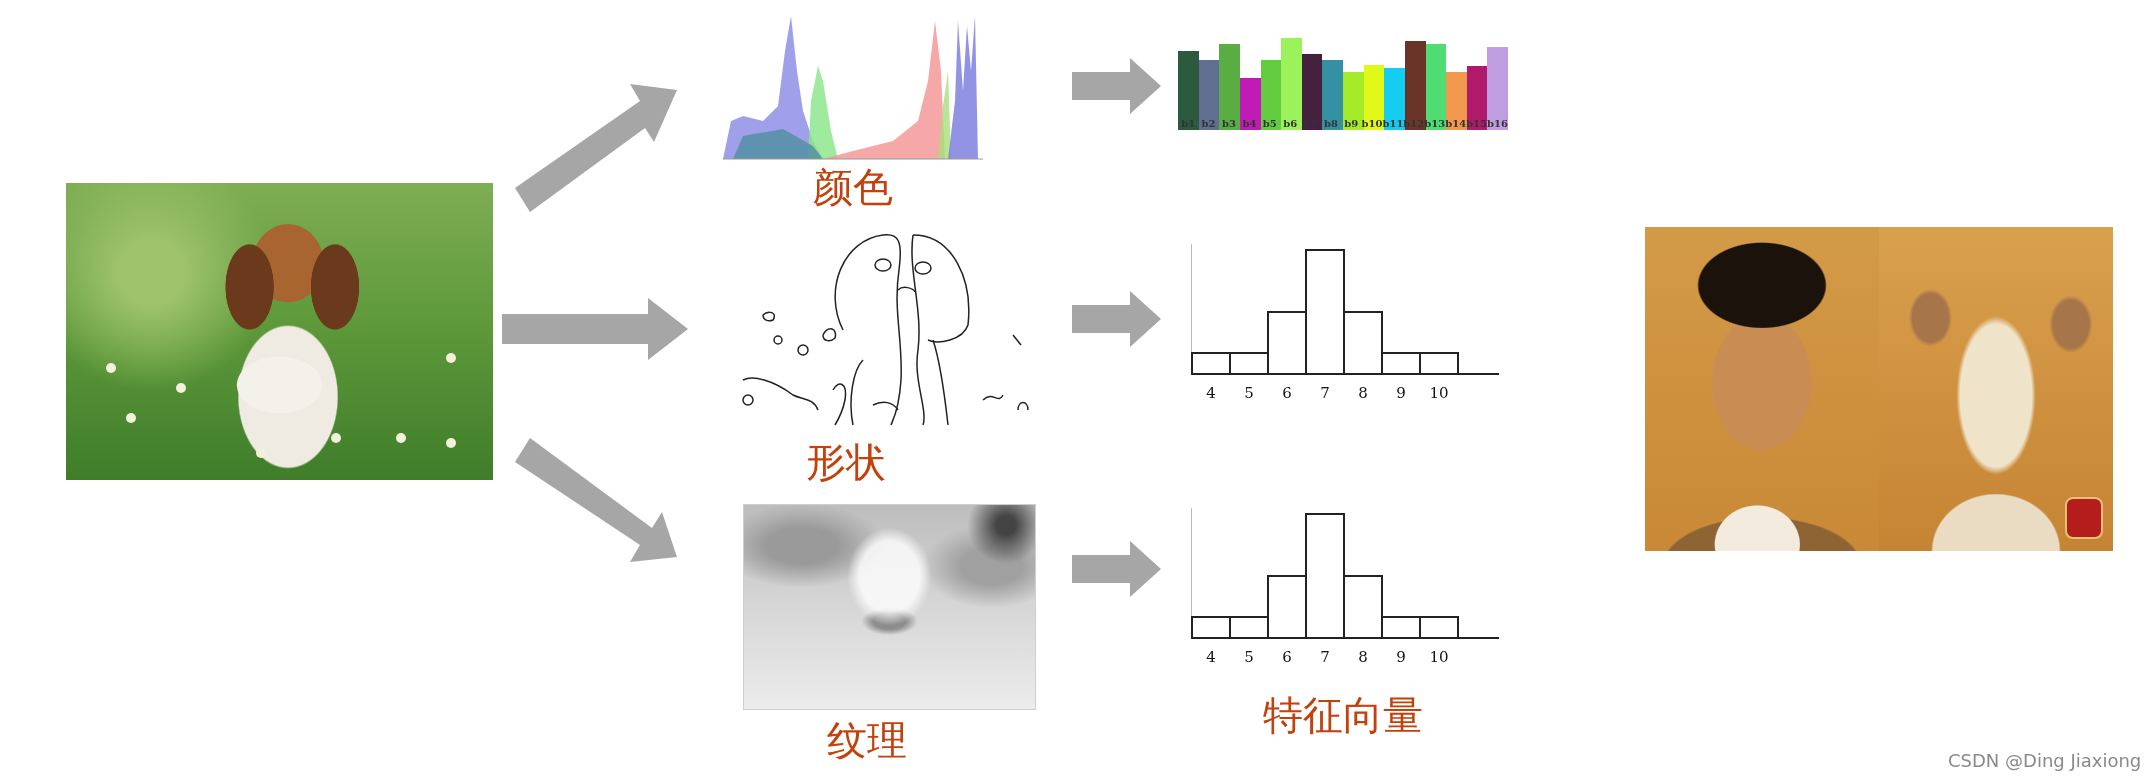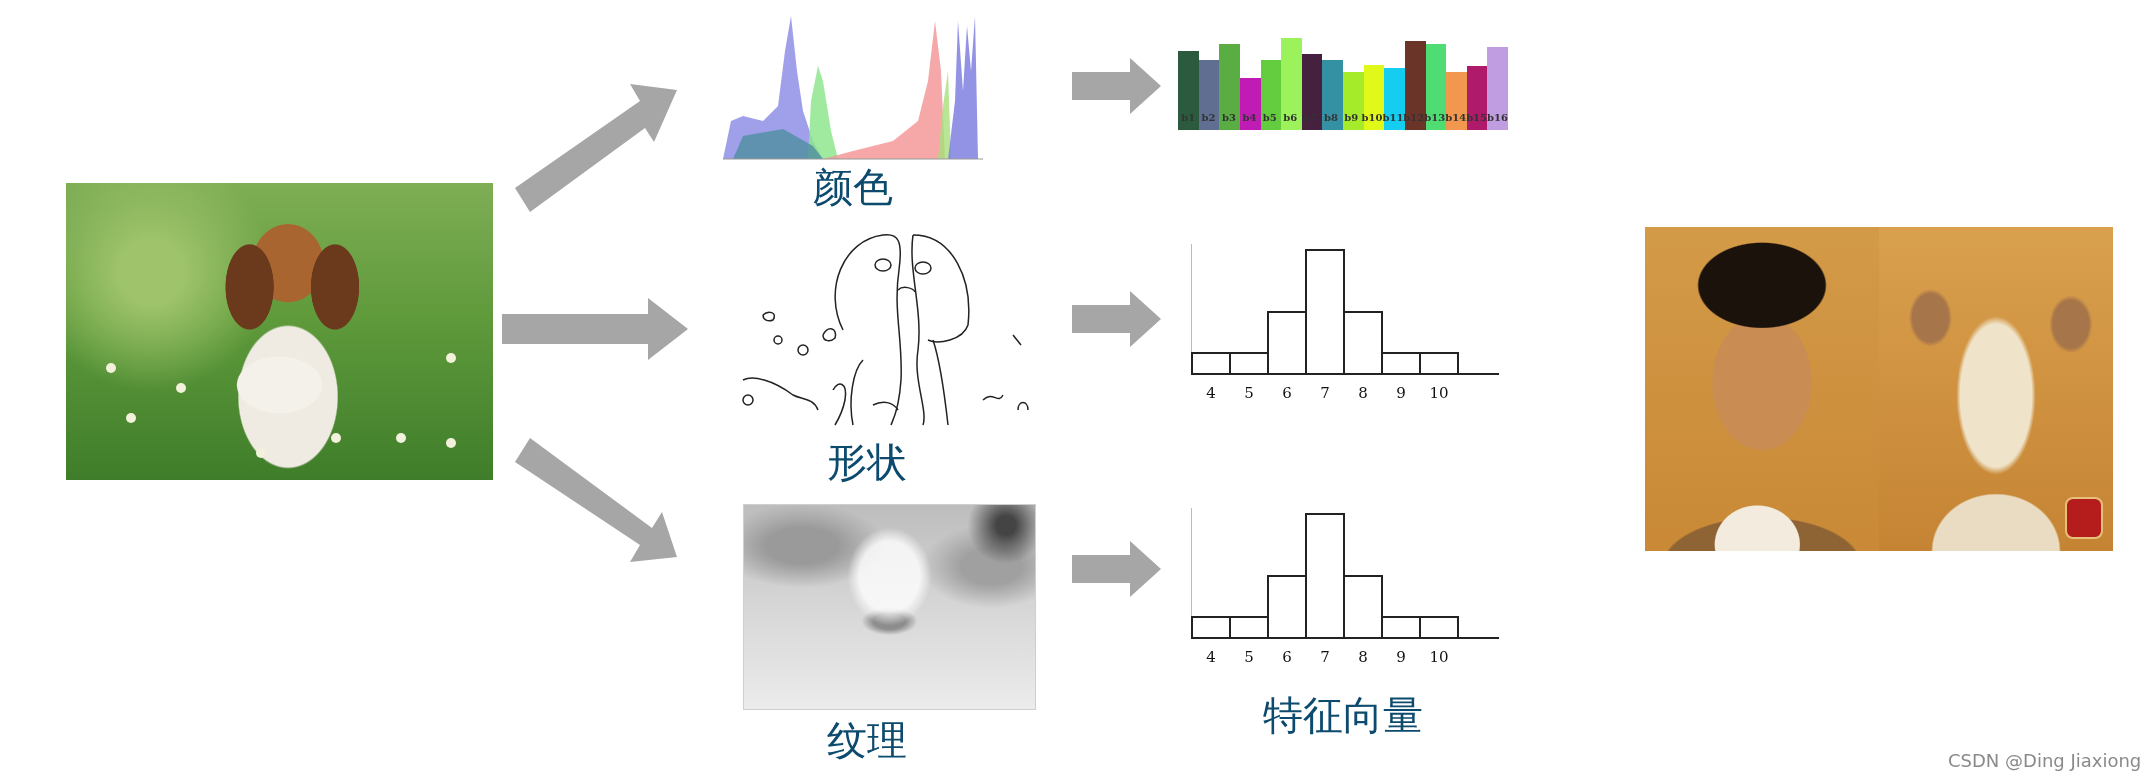--- a/index.html
+++ b/index.html
@@ -1,18 +1,18 @@
 <!DOCTYPE html>
 <html><head>
 <meta charset="utf-8">
 <style>
   html,body{margin:0;padding:0;background:#fff;}
   body{width:2149px;height:782px;position:relative;overflow:hidden;font-family:"DejaVu Serif",serif;}
   .abs{position:absolute;}
-  .label{position:absolute;font-family:"DejaVu Serif",serif;font-size:40px;color:#0c4a6e;white-space:nowrap;transform:translateX(-50%);}
+  .label{position:absolute;font-family:"DejaVu Serif",serif;font-size:40px;color:#c2410c;white-space:nowrap;transform:translateX(-50%);}
   .photo{position:absolute;overflow:hidden;}
   .dogphoto{left:66px;top:183px;width:427px;height:297px;
     background:
       radial-gradient(ellipse 60px 40px at 50% 68%, #f4f1ea 0 70%, transparent 72%),
       radial-gradient(ellipse 34px 60px at 43% 35%, #6b3a1c 0 70%, transparent 72%),
       radial-gradient(ellipse 34px 60px at 63% 35%, #6b3a1c 0 70%, transparent 72%),
       radial-gradient(ellipse 50px 55px at 52% 27%, #a9652f 0 70%, transparent 72%),
       radial-gradient(ellipse 70px 100px at 52% 72%, #efebe3 0 70%, transparent 72%),
       radial-gradient(circle at 20% 30%, #9ec36b 0 8%, transparent 30%),
       linear-gradient(180deg,#7fae55 0%,#5f9a3b 45%,#3f7d2a 100%);}
@@ -23,21 +23,21 @@
     background:
       radial-gradient(ellipse 60px 70px at 50% 35%, rgba(255,255,255,.8) 0 50%, transparent 70%),
       radial-gradient(ellipse 40px 20px at 50% 57%, #8d8d8d 0 40%, transparent 70%),
       radial-gradient(circle at 90% 10%, #444 0 3%, transparent 12%),
       radial-gradient(ellipse 120px 60px at 20% 20%, #9a9a9a 0 30%, transparent 70%),
       radial-gradient(ellipse 100px 60px at 85% 30%, #a0a0a0 0 30%, transparent 70%),
       linear-gradient(180deg,#bdbdbd 0%,#d4d4d4 45%,#ececec 100%);
     border:1px solid #cfcfcf;}
   .bars{left:1178px;top:38px;width:330px;height:92px;display:flex;align-items:flex-end;}
   .bars .bar{flex:1;}
-  .barlabels{left:1178px;top:112px;width:330px;display:flex;}
+  .barlabels{left:1178px;top:118px;width:330px;display:flex;}
   .barlabels span{flex:1;text-align:center;font-family:"DejaVu Serif",serif;font-size:10px;font-weight:bold;color:#333;}
   .hist{position:absolute;width:310px;height:160px;}
   .hist .yaxis{position:absolute;left:0;top:0;width:1px;height:130px;background:#bbb;}
   .hist .xaxis{position:absolute;left:0;top:129px;width:308px;height:2px;background:#222;}
   .hist .hbar{position:absolute;bottom:31px;border:2px solid #222;border-bottom:none;box-sizing:border-box;background:#fff;}
   .hist .tick{position:absolute;top:140px;font-family:"DejaVu Serif",serif;font-size:15px;color:#111;transform:translateX(-50%);}
   .rightphoto{left:1645px;top:227px;width:468px;height:324px;display:flex;}
   .rightphoto .man{flex:1;position:relative;
     background:
       radial-gradient(ellipse 90px 60px at 50% 18%, #1b120c 0 70%, transparent 72%),
@@ -112,21 +112,21 @@
     <path d="M100,105 C105,95 115,98 112,108 C108,112 100,112 100,105"></path>
     <path d="M20,150 C30,145 50,150 70,165 C80,170 90,168 95,180"></path>
     <circle cx="25" cy="170" r="5"></circle>
     <path d="M110,160 C115,150 125,152 122,170 C120,180 115,190 112,195"></path>
     <path d="M260,170 C270,160 275,175 280,165"></path>
     <path d="M295,180 C295,170 305,170 305,180"></path>
     <path d="M290,105 L298,115"></path>
     <path d="M150,175 C160,170 170,172 175,180"></path>
   </g>
 </svg>
-<div class="label" style="left:867px;top:435px">形状</div>
+<div class="label" style="left:846px;top:435px">形状</div>
 
 <div class="abs texture"></div>
 <div class="label" style="left:867px;top:713px">纹理</div>
 
 <div class="abs bars" id="colorbars">
     <div class="bar" style="height: 86%; background: rgb(43, 90, 62);"></div>
     <div class="bar" style="height: 76%; background: rgb(95, 110, 145);"></div>
     <div class="bar" style="height: 93%; background: rgb(90, 173, 67);"></div>
     <div class="bar" style="height: 56%; background: rgb(192, 27, 181);"></div>
     <div class="bar" style="height: 76%; background: rgb(99, 204, 63);"></div>

